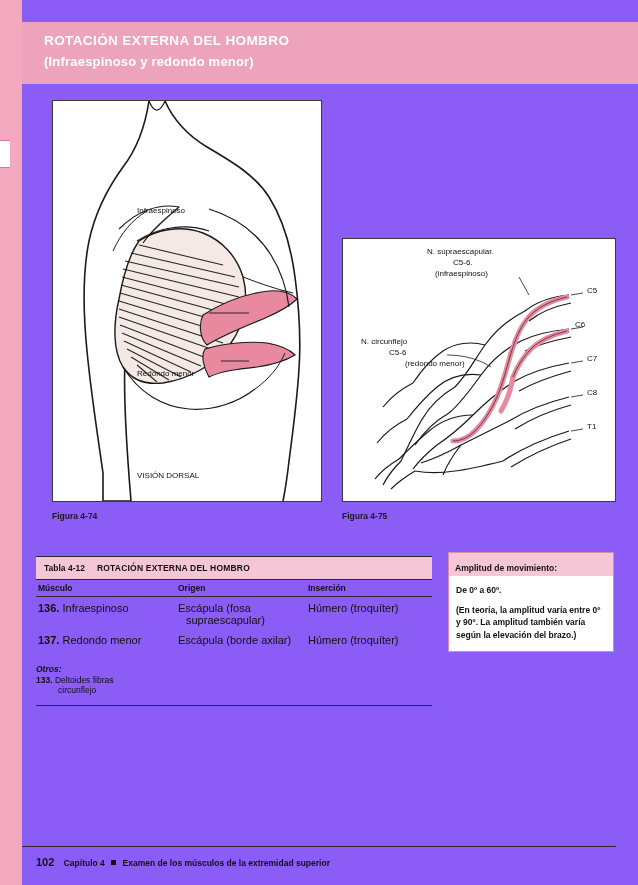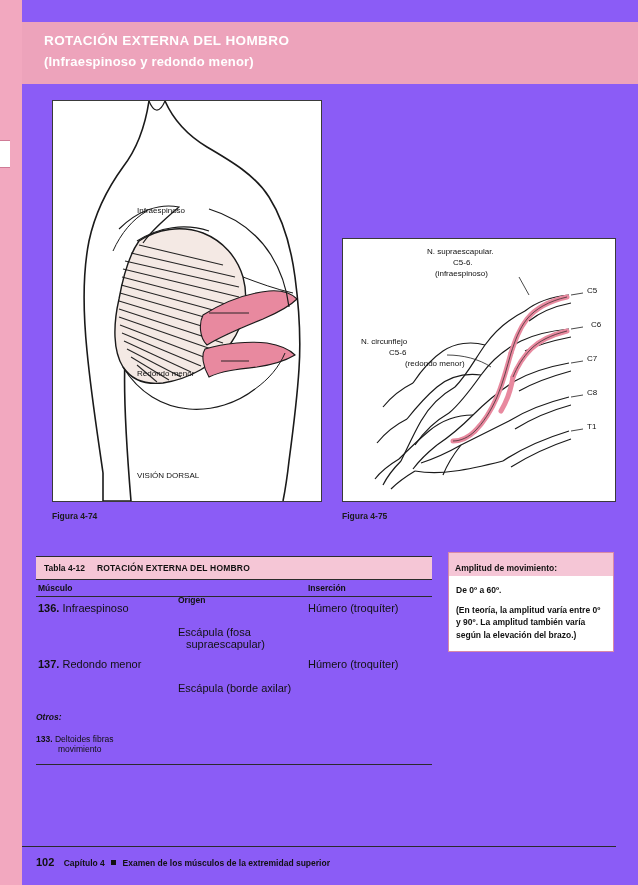--- a/index.html
+++ b/index.html
@@ -129,21 +129,21 @@
     border-bottom: 1px solid #2b2b2b;
     height: 16px;
     align-items: center;
   }
   .table-colhead div {
     font-size: 8.5px;
     font-weight: bold;
     color: #111;
   }
   .c1 { width: 140px; padding-left: 2px; }
-  .c2 { width: 130px; margin-top: 24px; }
+  .c2 { width: 130px; }
   .c3 { width: 124px; }
   .row {
     display: flex;
     margin-top: 5px;
     font-size: 11px;
     color: #111;
   }
   .row .c1 b { font-weight: bold; }
   .row .sub {
     display: block;
@@ -152,21 +152,21 @@
   .otros {
     margin-top: 18px;
     font-size: 8.5px;
     color: #111;
   }
   .otros .lbl {
     font-weight: bold;
     font-style: italic;
   }
   .otros .item {
-    margin-top: 12px;
+    margin-top: 1px;
   }
   .otros .item b { font-weight: bold; }
   .otros .cont {
     display: block;
     padding-left: 22px;
   }
   .table-bottom-rule {
     border-bottom: 1.2px solid #2b2b2b;
     margin-top: 10px;
   }
@@ -351,21 +351,21 @@
 
     <div class="fig-label" style="left:84px; top:8px;">N. supraescapular.</div>
     <div class="fig-label" style="left:110px; top:19px;">C5-6.</div>
     <div class="fig-label" style="left:92px; top:30px;">(infraespinoso)</div>
 
     <div class="fig-label" style="left:18px; top:98px;">N. circunflejo</div>
     <div class="fig-label" style="left:46px; top:109px;">C5-6</div>
     <div class="fig-label" style="left:22px; top:120px;padding-left:40px;">(redondo menor)</div>
 
     <div class="fig-label" style="left:244px; top:47px;">C5</div>
-    <div class="fig-label" style="left:248px; top:81px;">C6</div>
+    <div class="fig-label" style="left:232px; top:81px;">C6</div>
     <div class="fig-label" style="left:244px; top:115px;">C7</div>
     <div class="fig-label" style="left:244px; top:149px;">C8</div>
     <div class="fig-label" style="left:244px; top:183px;">T1</div>
   </div>
   <div class="fig75-caption">Figura 4-75</div>
 
   <div class="table-wrap">
     <div class="table-head">
       <span class="tnum">Tabla 4-12</span>
       <span class="ttitle">ROTACIÓN EXTERNA DEL HOMBRO</span>
@@ -395,21 +395,21 @@
       </div>
       <div class="c2">Escápula (borde axilar)</div>
       <div class="c3">Húmero (troquíter)</div>
     </div>
 
     <div class="otros">
       <div class="lbl">Otros:</div>
       <div class="item">
         <b>133.</b>
         <span>Deltoides fibras</span>
-        <span class="cont">movimiento</span>
+        <span class="cont">circunflejo</span>
       </div>
     </div>
 
     <div class="table-bottom-rule"></div>
   </div>
 
   <div class="amp-box">
     <div class="amp-head">Amplitud de movimiento:</div>
     <div class="amp-body">
       <div class="l1">De 0º a 60º.</div>

